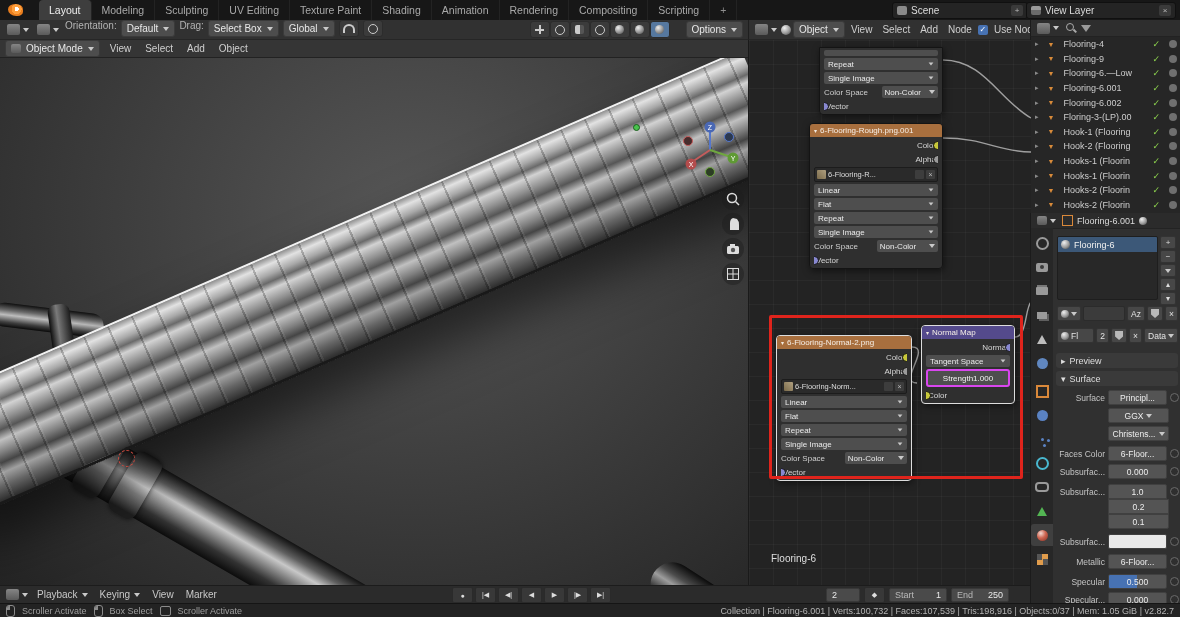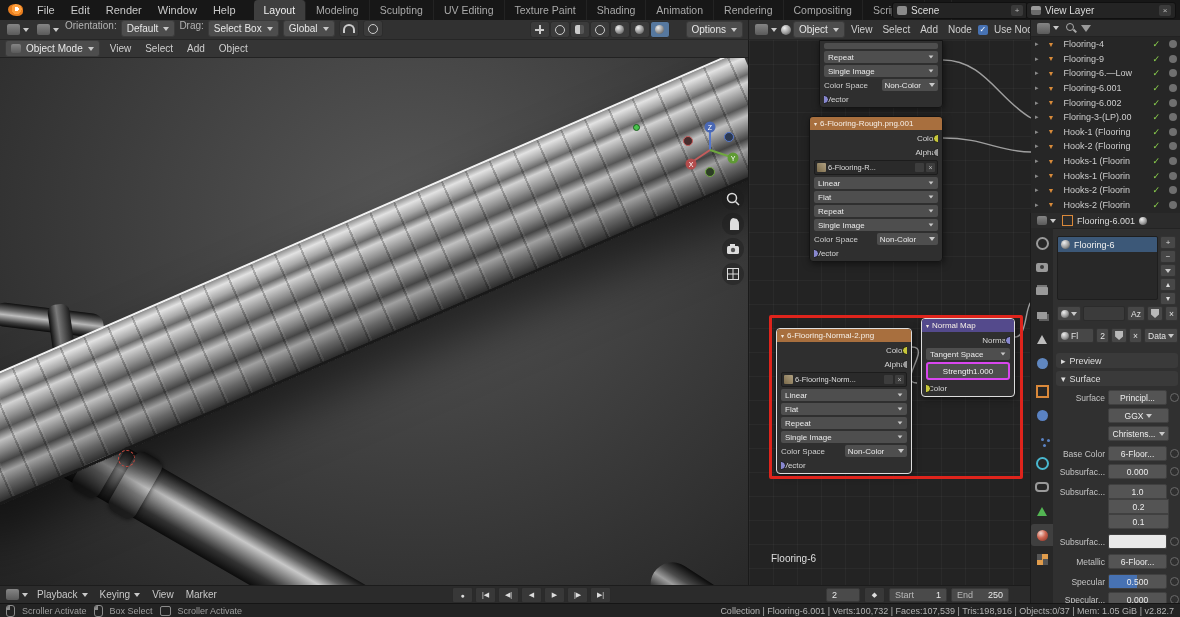--- a/index.html
+++ b/index.html
@@ -80,21 +80,21 @@
     background:linear-gradient(to bottom,#0b0b0b,#4c4c4c 30%,#9d9d9d 50%,#2f2f2f 80%,#070707);}
   .cursor3d{position:absolute;left:118px;top:392px;width:15px;height:15px;border:1.5px dashed #cf4a3f;border-radius:50%;}
   .origin-dot{position:absolute;left:633px;top:66px;width:5px;height:5px;background:#49c24d;border:1px solid #1a5c1c;border-radius:50%;}
   .vp-overlay{position:absolute;left:10px;top:8px;font-size:10px;color:#e9e9e9;line-height:15px;text-shadow:0 1px 2px rgba(0,0,0,.85);}
   .navbtn{position:absolute;left:722px;width:22px;height:22px;border-radius:50%;background:rgba(28,28,28,0.45);
     display:flex;align-items:center;justify-content:center;}
   
   #node-editor{left:748px;top:40px;width:282px;height:545px;background:#232323;overflow:hidden;border-left:1px solid #1a1a1a;
     background-image:linear-gradient(rgba(255,255,255,0.03) 1px, transparent 1px),
                      linear-gradient(90deg, rgba(255,255,255,0.03) 1px, transparent 1px);background-size:24px 24px;}
-  .node{position:absolute;background:rgba(48,48,48,0.96);border:1px solid #141414;border-radius:4px;box-shadow:1px 2px 7px rgba(0,0,0,.5);}
+  .node{position:absolute;background:rgba(48,48,48,0.96);border:1px solid #141414;border-radius:4px;box-shadow:1px 2px 7px rgba(0,0,0,.5);margin-top:7px;}
   .node.selected{border-color:#dddddd;}
   .nhead{height:13px;border-radius:3px 3px 0 0;display:flex;align-items:center;gap:3px;padding:0 4px;
     font-size:8px;color:#f6efe7;white-space:nowrap;overflow:hidden;}
   .nhead.orange{background:#a86f3e;}
   .nhead.purple{background:#544a8c;}
   .ncol{font-size:6px;color:#f1e9df;}
   .nrow{height:12px;margin:2px 4px;background:#4e4e4e;border-radius:2px;display:flex;align-items:center;
     padding:0 4px;font-size:8px;color:#eaeaea;white-space:nowrap;overflow:hidden;}
   .nrow .caret{margin-left:auto;transform:scale(.8);}
   .nrow.cut{height:6px;margin-top:2px;}
@@ -181,27 +181,20 @@
   .mouse{width:7px;height:10px;border:1px solid #8b8b8b;border-radius:3px;position:relative;flex:none;}
   .mouse i{position:absolute;left:0;top:0;width:3px;height:4px;background:#8b8b8b;border-radius:2px 0 0 0;}
   .kb{width:9px;height:8px;border:1px solid #8b8b8b;border-radius:2px;flex:none;}
   .stats{margin-left:auto;color:#b5b5b5;}
 </style>
 </head>
 <body>
 
 <div id="topbar" class="abs">
   <div class="blender-logo"></div>
-  <div class="row">
-    <span class="menu-item">File</span>
-    <span class="menu-item">Edit</span>
-    <span class="menu-item">Render</span>
-    <span class="menu-item">Window</span>
-    <span class="menu-item">Help</span>
-  </div>
   <div class="tabs">
     <span class="tab active">Layout</span>
     <span class="tab">Modeling</span>
     <span class="tab">Sculpting</span>
     <span class="tab">UV Editing</span>
     <span class="tab">Texture Paint</span>
     <span class="tab">Shading</span>
     <span class="tab">Animation</span>
     <span class="tab">Rendering</span>
     <span class="tab">Compositing</span>
@@ -730,21 +723,21 @@
       </div>
     <div class="prow" style="top:198px">
         <span class="plabel"></span>
         <span class="pval">
           <span>Christens...</span>
           <span class="caret"></span>
         </span>
         <span style="width:7px"></span>
       </div>
     <div class="prow" style="top:218px">
-        <span class="plabel">Base Color</span>
+        <span class="plabel">Faces Color</span>
         <span class="pval">6-Floor...</span>
         <span class="pdot"></span>
       </div>
     <div class="prow" style="top:236px">
         <span class="plabel">Subsurfac...</span>
         <span class="pval">0.000</span>
         <span class="pdot"></span>
       </div>
     <div class="prow" style="top:256px">
         <span class="plabel">Subsurfac...</span>

